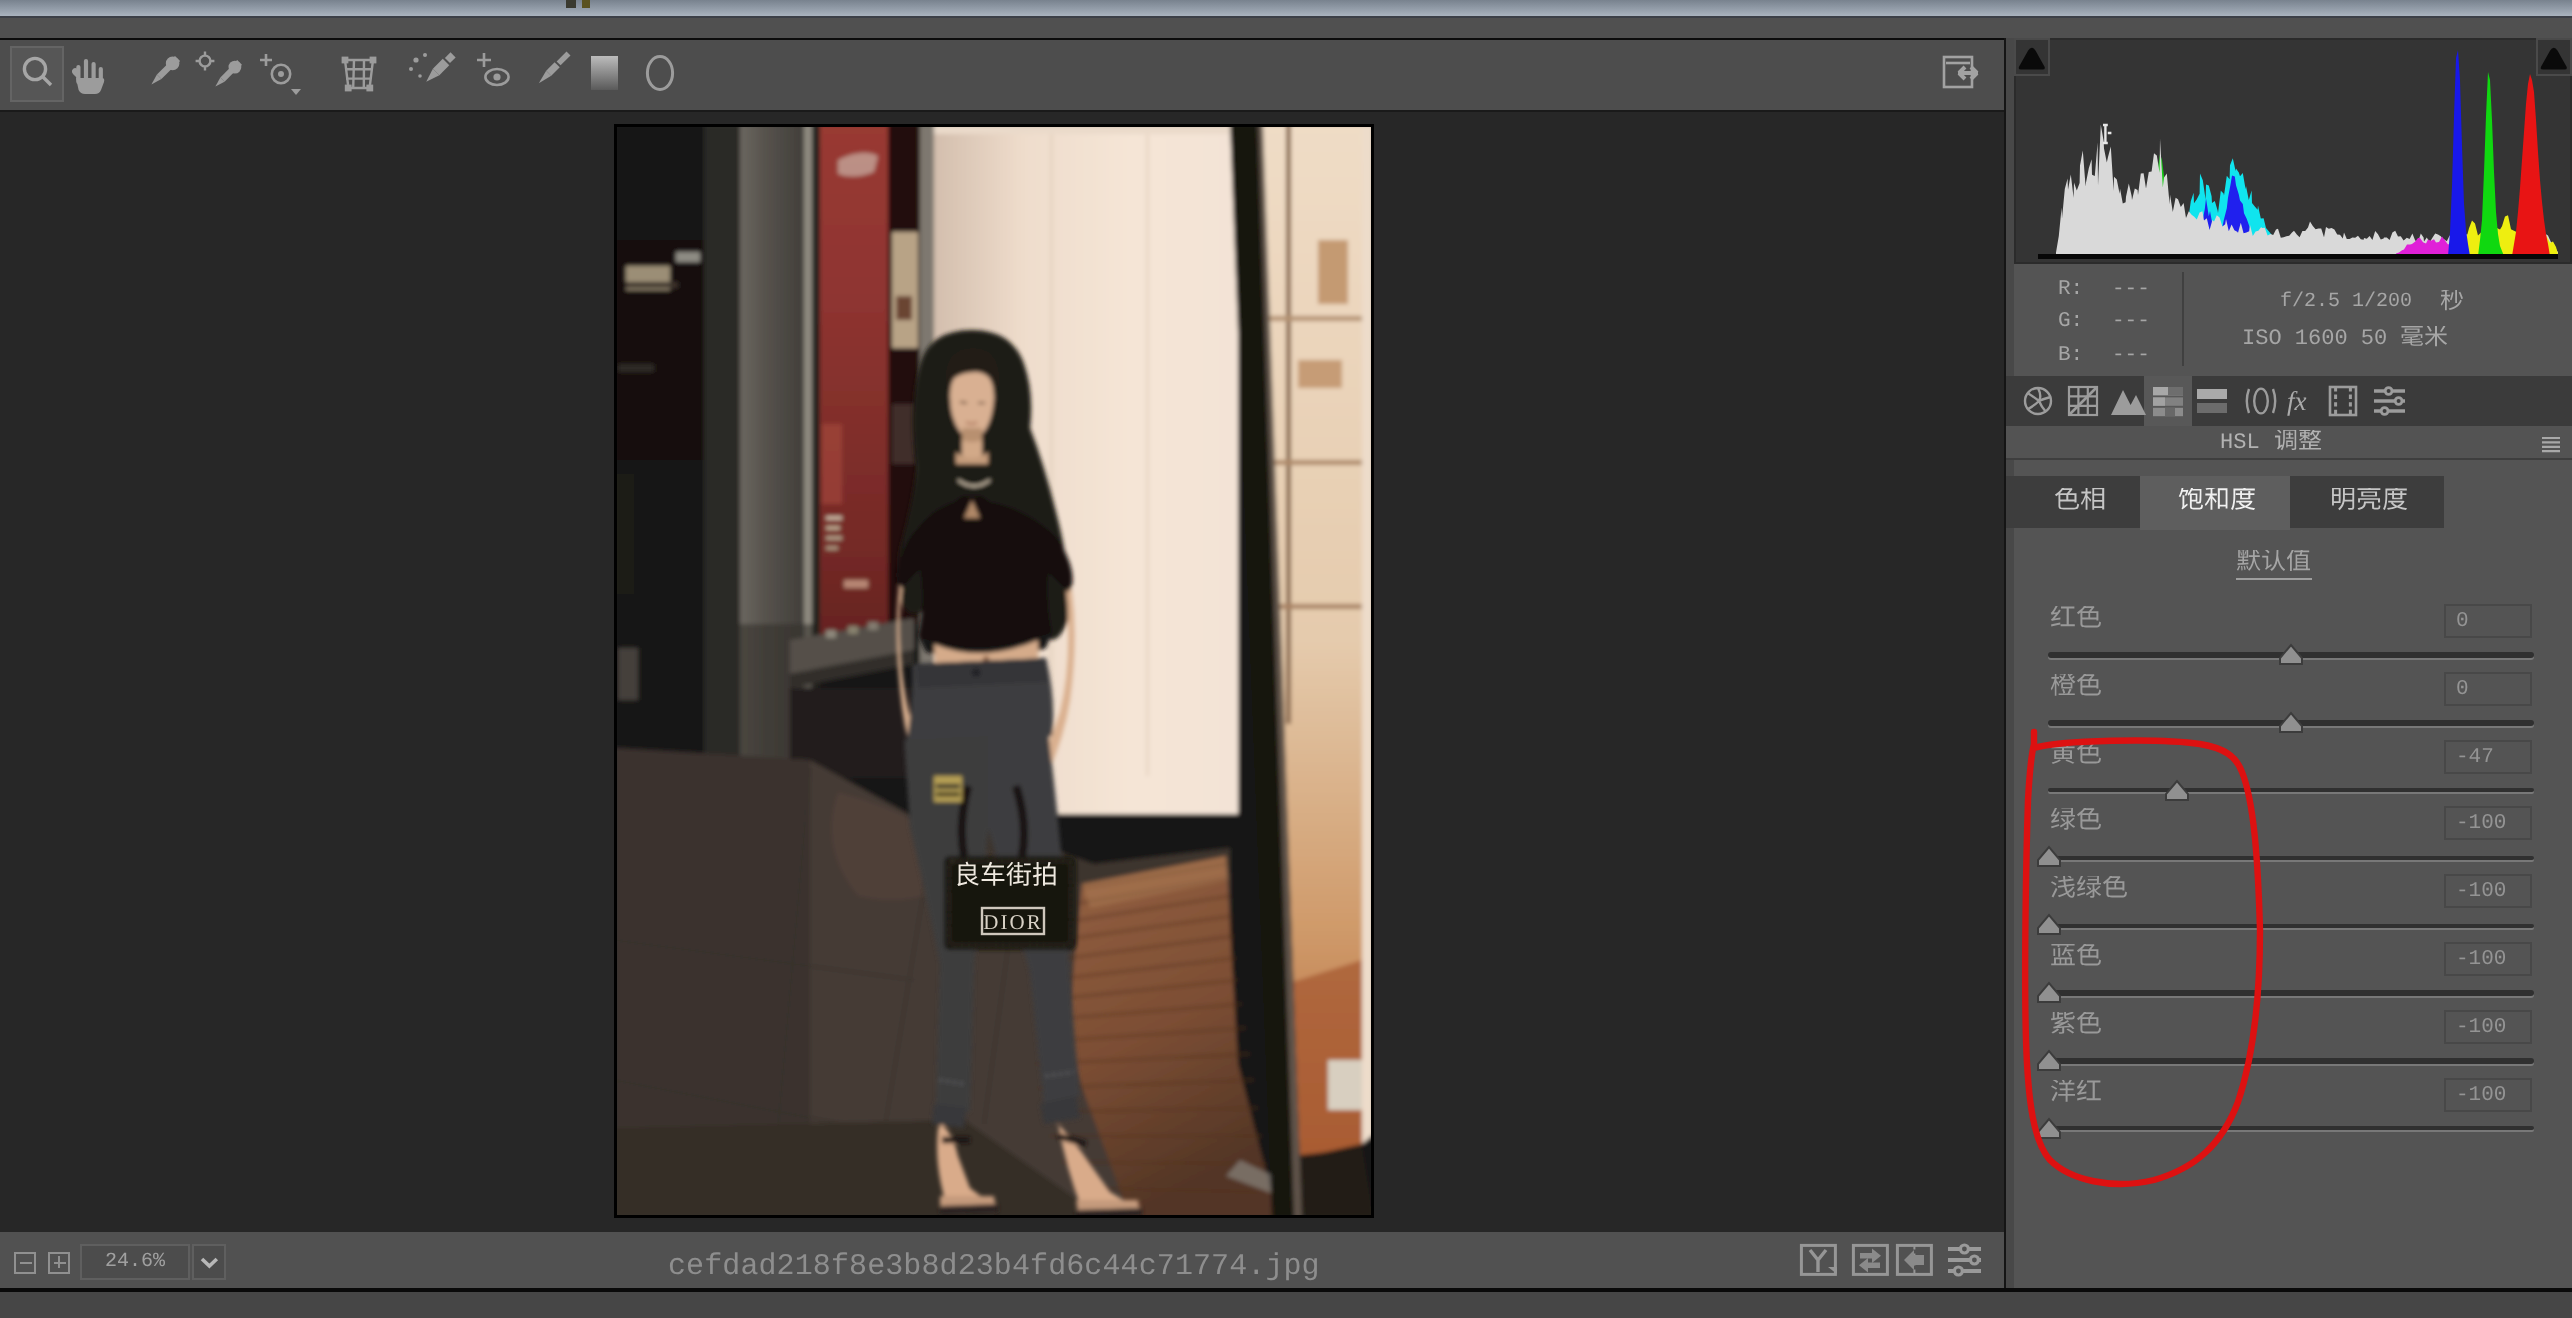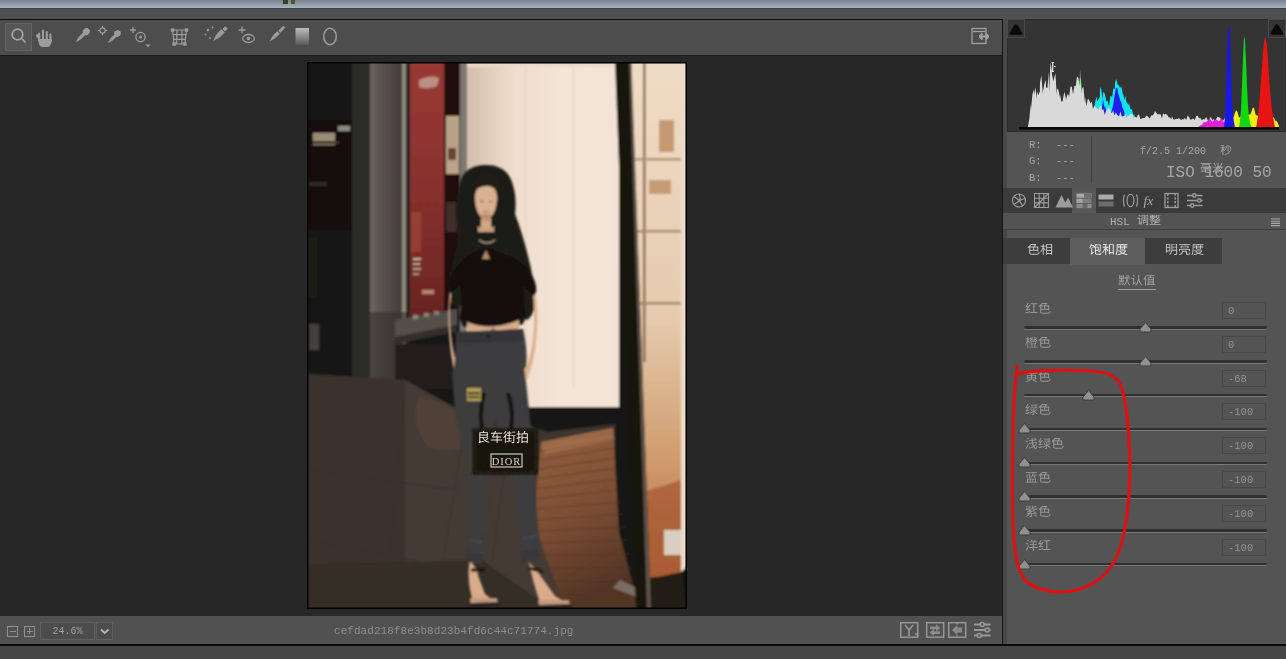--- a/index.html
+++ b/index.html
@@ -267,21 +267,21 @@
 <div class="abs" style="left:9.5px;top:630.5px;width:6px;height:1.6px;background:#909090"></div>
 <div class="abs" style="left:24px;top:626px;width:11px;height:11px;border:1px solid #909090"></div>
 <div class="abs" style="left:26.5px;top:630.5px;width:6px;height:1.6px;background:#909090"></div>
 <div class="abs" style="left:28.7px;top:628.3px;width:1.6px;height:6px;background:#909090"></div>
 <div class="abs" style="left:40px;top:622px;width:55px;height:18px;background:#4c4c4c;border:1px solid #5f5f5f"></div>
 <div class="abs mono" style="left:40px;top:626px;width:55px;text-align:center;font-size:10px;color:#a0a0a0">24.6%</div>
 <div class="abs" style="left:96px;top:622px;width:17px;height:18px;background:#4c4c4c;border:1px solid #5f5f5f"></div>
 <svg class="abs" style="left:99px;top:628px" width="12" height="8">
     <path d="M2,1.5 L5.7,5 L9.4,1.5" stroke="#b8b8b8" stroke-width="1.8" fill="none"></path>
   </svg>
-<div class="abs mono" style="left:334px;top:625px;font-size:11px;letter-spacing:0.05px;color:#8e8e8e">cefdad218f8e3b8d23b4fd6c44c71774.jpg</div>
+<div class="abs mono" style="left:334px;top:625px;font-size:15px;letter-spacing:0.05px;color:#8e8e8e">cefdad218f8e3b8d23b4fd6c44c71774.jpg</div>
 <svg class="abs" style="left:897px;top:620px" width="100" height="22">
 <g stroke="#969696" fill="none" stroke-width="1.5">
 <rect x="3.7" y="2.7" width="17" height="14.5"></rect>
 <rect x="29.7" y="2.7" width="17" height="14.5"></rect>
 <rect x="51.7" y="2.7" width="17" height="14.5"></rect>
 </g>
 <g stroke="#969696" fill="none" stroke-width="1.7">
       <path d="M8,5 l4,5 l4,-5 M12,10 v6"></path>
     </g>
 <path d="M17,13.5 l4.5,0 l0,3.5 z" fill="#969696"></path>
@@ -320,21 +320,21 @@
 <rect x="0.5" y="0.5" width="17" height="18" fill="#343434" stroke="#4a4a4a"></rect>
 <path d="M2.6,14.2 L7,6.4 Q8.9,3.4 10.8,6.4 L15.2,14.2 Q16,15.8 14.2,15.8 L3.6,15.8 Q1.8,15.8 2.6,14.2 Z" fill="#0a0a0a"></path>
 <path d="M44.5,43.5 h2.4 M45.7,43.5 v9 M44.5,52.5 h2.4 M46.9,47.5 h1.8" stroke="#e8e8e8" stroke-width="1.2" fill="none"></path>
 <rect x="261.5" y="0.5" width="17" height="18" fill="#343434" stroke="#4a4a4a"></rect>
 <path d="M263.6,14.2 L268,6.4 Q269.9,3.4 271.8,6.4 L276.2,14.2 Q277,15.8 275.2,15.8 L264.6,15.8 Q262.8,15.8 263.6,14.2 Z" fill="#0a0a0a"></path>
 </svg>
 <div class="abs mono" style="left:1029px;top:137px;font-size:10.5px;color:#a6a6a6;line-height:16.3px">R:<br>G:<br>B:</div>
 <div class="abs mono" style="left:1056px;top:137px;font-size:10.5px;color:#a6a6a6;line-height:16.3px">---<br>---<br>---</div>
 <div class="abs" style="left:1091px;top:136px;width:1px;height:47px;background:#404040"></div>
 <div class="abs mono" style="left:1140px;top:146px;font-size:10px;color:#a6a6a6">f/2.5  1/200</div>
-<div class="abs mono" style="left:1166px;top:164px;font-size:16px;color:#a6a6a6">ISO 1600  50</div>
+<div class="abs mono" style="left:1121px;top:164px;font-size:11px;color:#a6a6a6">ISO 1600  50</div>
 <svg style="position:absolute;left:1220px;top:145px" width="14" height="16">
     <path d="M5.9 1.1C5.7 2.4 5.4 3.8 5.0 4.7C5.2 4.8 5.6 5.0 5.7 5.1C6.2 4.1 6.5 2.6 6.8 1.2ZM9.3 1.2C9.9 2.2 10.4 3.6 10.6 4.5L11.5 4.2C11.2 3.3 10.7 1.9 10.1 0.9ZM10.1 4.9C9.2 7.3 7.3 8.6 4.3 9.3C4.5 9.5 4.7 9.8 4.8 10.0C8.0 9.3 10.0 7.8 10.9 5.2ZM7.6 -1.0V6.5H8.5V-1.0ZM4.5 -0.8C3.6 -0.4 2.0 -0.0 0.6 0.2C0.7 0.4 0.9 0.7 0.9 0.9C1.4 0.8 2.0 0.7 2.5 0.6V2.4H0.5V3.3H2.4C1.9 4.6 1.1 6.2 0.4 7.1C0.5 7.3 0.7 7.6 0.8 7.9C1.4 7.2 2.0 6.0 2.5 4.8V10.1H3.4V4.5C3.8 5.1 4.3 5.8 4.5 6.2L5.0 5.5C4.8 5.2 3.7 3.9 3.4 3.5V3.3H5.1V2.4H3.4V0.4C4.0 0.3 4.6 0.1 5.0 -0.1Z" fill="#a6a6a6" fill-opacity="1.0"></path>
   </svg>
 <svg style="position:absolute;left:1200px;top:163px" width="26" height="16">
     <path d="M0.8 4.1V6.0H1.6V4.7H10.4V6.0H11.2V4.1ZM3.2 1.9H8.8V2.9H3.2ZM2.3 1.3V3.4H9.8V1.3ZM5.2 -0.8C5.3 -0.6 5.5 -0.3 5.6 -0.0H0.7V0.7H11.4V-0.0H6.7C6.5 -0.3 6.2 -0.7 6.0 -1.1ZM8.7 4.8C7.3 5.2 4.5 5.4 2.4 5.6C2.4 5.7 2.5 5.9 2.5 6.1C3.4 6.1 4.3 6.0 5.2 5.9V6.6L1.5 6.8L1.6 7.4L5.2 7.2V7.8L0.9 8.1L1.0 8.7L5.2 8.5V8.8C5.2 9.7 5.6 9.9 7.0 9.9C7.3 9.9 9.7 9.9 10.0 9.9C11.1 9.9 11.4 9.6 11.5 8.5C11.3 8.5 10.9 8.4 10.7 8.3C10.7 9.1 10.6 9.2 10.0 9.2C9.4 9.2 7.4 9.2 7.0 9.2C6.2 9.2 6.0 9.2 6.0 8.8V8.4L10.9 8.1L10.8 7.5L6.0 7.8V7.1L10.2 6.8L10.1 6.3L6.0 6.5V5.8C7.2 5.7 8.3 5.6 9.1 5.4Z M21.8 -0.4C21.3 0.6 20.6 1.9 20.0 2.7L20.8 3.0C21.4 2.3 22.1 1.1 22.7 0.0ZM13.4 0.1C14.1 1.0 14.8 2.2 15.0 2.9L15.9 2.5C15.6 1.8 14.9 0.6 14.2 -0.3ZM17.5 -0.9V3.7H12.7V4.6H16.8C15.8 6.3 14.0 7.9 12.4 8.8C12.6 9.0 12.9 9.3 13.1 9.5C14.7 8.6 16.4 6.8 17.5 5.0V10.1H18.5V5.0C19.6 6.7 21.3 8.5 22.9 9.4C23.1 9.2 23.4 8.8 23.6 8.7C22.0 7.8 20.3 6.2 19.2 4.6H23.3V3.7H18.5V-0.9Z" fill="#a6a6a6" fill-opacity="1.0"></path>
   </svg>
 <div class="abs" style="left:1003px;top:188px;width:283px;height:25px;background:#3b3b3b"></div>
 <div class="abs" style="left:1072px;top:188px;width:24px;height:28px;background:#585858"></div>
 <svg class="abs" style="left:1007px;top:188px" width="279" height="26">
 <g stroke="#9c9c9c" fill="none" stroke-width="1.2">
@@ -418,21 +418,21 @@
 <div class="abs" style="left:1222px;top:335.8px;width:44px;height:17px;border:1px solid #484848"></div>
 <div class="abs mono" style="left:1228px;top:338.8px;font-size:10.5px;color:#949494">0</div>
 <div class="abs" style="left:1024px;top:360.1px;width:243px;height:2.6px;background:#303030;border-radius:2px;box-shadow:0 1px 0 #787878"></div>
 <svg class="abs" style="left:1139.0px;top:354.8px" width="13" height="12">
     <path d="M1,11 L1,8 L6.5,1.5 L12,8 L12,11 Z" fill="#909090" stroke="#3c3c3c" stroke-width="1"></path>
   </svg>
 <svg style="position:absolute;left:1025px;top:370.6px" width="28" height="17">
     <path d="M7.7 9.4C9.2 9.9 10.6 10.5 11.5 10.9L12.2 10.3C11.3 9.8 9.7 9.2 8.3 8.7ZM4.6 8.7C3.7 9.3 2.1 9.9 0.8 10.3C1.0 10.4 1.3 10.8 1.4 11.0C2.8 10.6 4.4 10.0 5.5 9.3ZM2.1 4.1V8.5H11.0V4.1H7.0V3.1H12.3V2.2H9.1V1.0H11.5V0.1H9.1V-1.0H8.1V0.1H4.9V-1.0H4.0V0.1H1.7V1.0H4.0V2.2H0.7V3.1H6.0V4.1ZM4.9 2.2V1.0H8.1V2.2ZM3.1 6.6H6.0V7.8H3.1ZM7.0 6.6H10.0V7.8H7.0ZM3.1 4.8H6.0V5.9H3.1ZM7.0 4.8H10.0V5.9H7.0Z M19.2 3.5V5.7H16.2V3.5ZM20.1 3.5H23.2V5.7H20.1ZM20.8 1.0C20.4 1.5 19.9 2.1 19.4 2.6H16.0C16.5 2.1 17.0 1.5 17.4 1.0ZM17.6 -1.1C16.7 0.7 15.1 2.2 13.5 3.2C13.7 3.4 14.0 3.9 14.1 4.1C14.4 3.9 14.8 3.6 15.2 3.3V8.8C15.2 10.3 15.8 10.7 17.9 10.7C18.4 10.7 22.4 10.7 22.9 10.7C24.9 10.7 25.3 10.1 25.5 8.1C25.2 8.0 24.8 7.9 24.6 7.7C24.4 9.4 24.2 9.8 22.9 9.8C22.0 9.8 18.5 9.8 17.8 9.8C16.4 9.8 16.2 9.6 16.2 8.8V6.7H23.2V7.3H24.2V2.6H20.6C21.2 1.9 21.8 1.2 22.3 0.5L21.6 0.0L21.4 0.1H18.0C18.2 -0.2 18.3 -0.5 18.5 -0.8Z" fill="#999999" fill-opacity="1.0"></path>
   </svg>
 <div class="abs" style="left:1222px;top:369.6px;width:44px;height:17px;border:1px solid #484848"></div>
-<div class="abs mono" style="left:1228px;top:372.6px;font-size:10.5px;color:#949494">-68</div>
+<div class="abs mono" style="left:1228px;top:372.6px;font-size:10.5px;color:#949494">-47</div>
 <div class="abs" style="left:1024px;top:393.9px;width:243px;height:2.6px;background:#303030;border-radius:2px;box-shadow:0 1px 0 #787878"></div>
 <svg class="abs" style="left:1081.9px;top:388.6px" width="13" height="12">
     <path d="M1,11 L1,8 L6.5,1.5 L12,8 L12,11 Z" fill="#909090" stroke="#3c3c3c" stroke-width="1"></path>
   </svg>
 <svg style="position:absolute;left:1025px;top:404.4px" width="28" height="17">
     <path d="M5.4 5.4C6.0 5.9 6.7 6.6 7.0 7.1L7.7 6.5C7.4 6.1 6.7 5.4 6.1 4.9ZM0.5 9.2 0.8 10.1C1.9 9.8 3.3 9.3 4.6 8.9L4.5 8.1C3.0 8.5 1.5 8.9 0.5 9.2ZM5.7 -0.5V0.3H10.6L10.5 1.5H6.0V2.2H10.5L10.4 3.5H5.3V4.3H8.3V6.8C7.1 7.6 5.7 8.5 4.9 9.0L5.4 9.8C6.3 9.2 7.3 8.5 8.3 7.7V9.9C8.3 10.0 8.3 10.0 8.1 10.0C8.0 10.0 7.5 10.0 7.0 10.0C7.1 10.3 7.2 10.6 7.2 10.9C8.0 10.9 8.5 10.9 8.8 10.7C9.2 10.6 9.2 10.3 9.2 9.9V7.5C10.0 8.5 10.9 9.4 12.0 9.9C12.2 9.6 12.4 9.3 12.6 9.2C11.6 8.8 10.7 8.1 10.0 7.3C10.8 6.7 11.6 6.0 12.3 5.4L11.6 4.9C11.1 5.4 10.3 6.1 9.6 6.7C9.5 6.5 9.3 6.3 9.2 6.0V4.3H12.5V3.5H11.4C11.5 2.2 11.5 0.6 11.5 -0.5L10.9 -0.6L10.7 -0.5ZM0.8 4.4C1.0 4.3 1.3 4.2 2.7 4.0C2.2 4.8 1.7 5.5 1.5 5.8C1.1 6.2 0.8 6.6 0.6 6.6C0.7 6.9 0.8 7.3 0.9 7.5C1.1 7.4 1.5 7.2 4.5 6.6C4.5 6.4 4.5 6.1 4.5 5.8L2.2 6.2C3.1 5.1 4.1 3.6 4.8 2.2L4.0 1.7C3.8 2.2 3.5 2.7 3.2 3.2L1.8 3.3C2.5 2.2 3.2 0.8 3.8 -0.6L2.8 -1.0C2.3 0.5 1.4 2.2 1.2 2.6C0.9 3.1 0.7 3.4 0.4 3.4C0.6 3.7 0.7 4.2 0.8 4.4Z M19.2 3.5V5.7H16.2V3.5ZM20.1 3.5H23.2V5.7H20.1ZM20.8 1.0C20.4 1.5 19.9 2.1 19.4 2.6H16.0C16.5 2.1 17.0 1.5 17.4 1.0ZM17.6 -1.1C16.7 0.7 15.1 2.2 13.5 3.2C13.7 3.4 14.0 3.9 14.1 4.1C14.4 3.9 14.8 3.6 15.2 3.3V8.8C15.2 10.3 15.8 10.7 17.9 10.7C18.4 10.7 22.4 10.7 22.9 10.7C24.9 10.7 25.3 10.1 25.5 8.1C25.2 8.0 24.8 7.9 24.6 7.7C24.4 9.4 24.2 9.8 22.9 9.8C22.0 9.8 18.5 9.8 17.8 9.8C16.4 9.8 16.2 9.6 16.2 8.8V6.7H23.2V7.3H24.2V2.6H20.6C21.2 1.9 21.8 1.2 22.3 0.5L21.6 0.0L21.4 0.1H18.0C18.2 -0.2 18.3 -0.5 18.5 -0.8Z" fill="#999999" fill-opacity="1.0"></path>
   </svg>
 <div class="abs" style="left:1222px;top:403.4px;width:44px;height:17px;border:1px solid #484848"></div>
 <div class="abs mono" style="left:1228px;top:406.4px;font-size:10.5px;color:#949494">-100</div>
 <div class="abs" style="left:1024px;top:427.7px;width:243px;height:2.6px;background:#303030;border-radius:2px;box-shadow:0 1px 0 #787878"></div>

